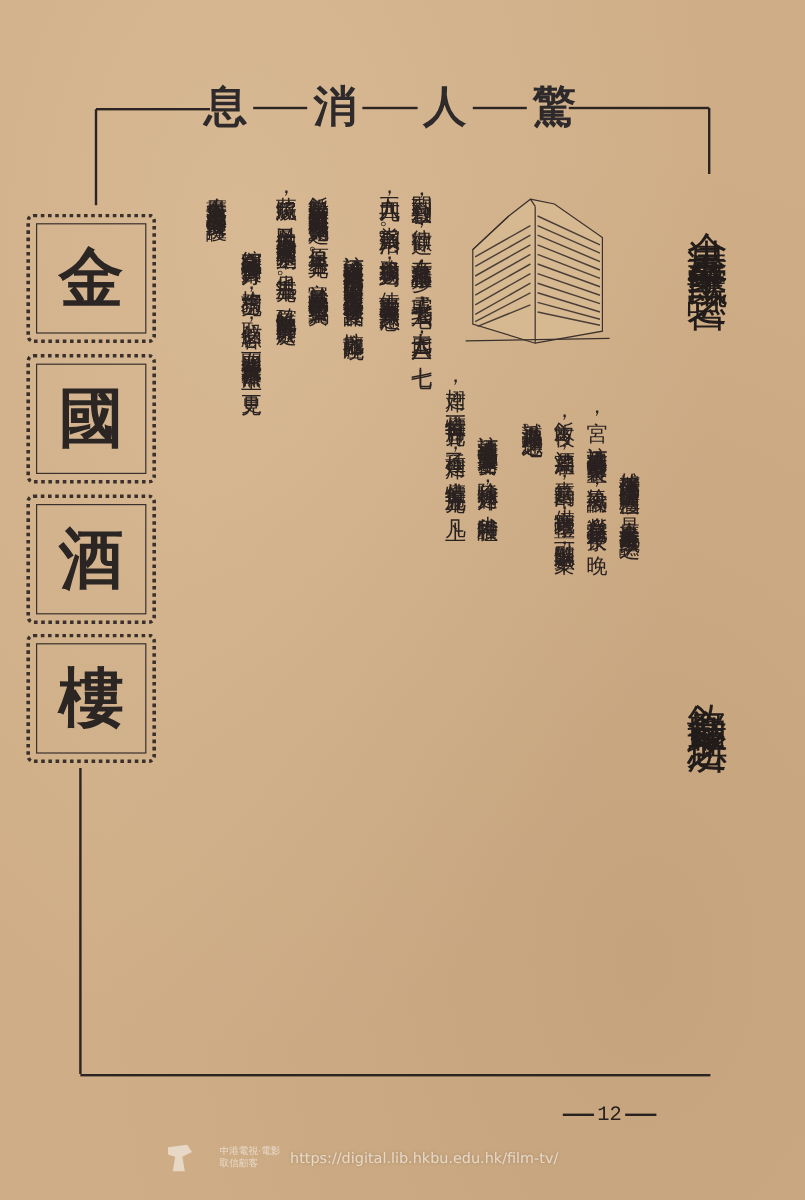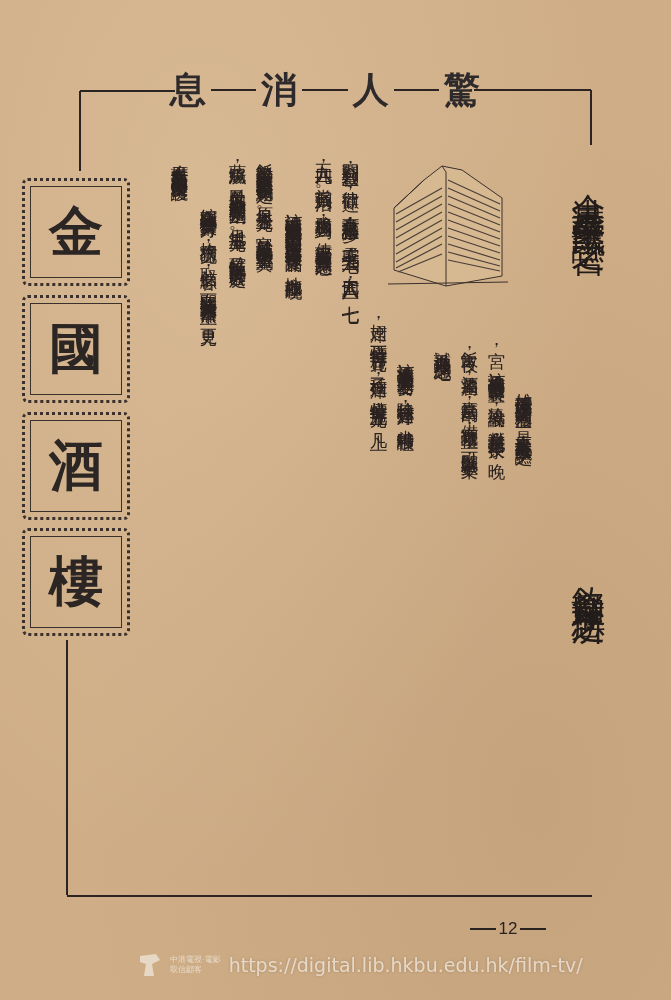--- a/index.html
+++ b/index.html
@@ -71,34 +71,34 @@
     font-family: "DejaVu Sans", sans-serif; font-weight: bold; font-size: 54px;
     color: #2b2524; line-height: 1;
   }
 
   
   .building { position: absolute; left: 384px; top: 158px; width: 130px; height: 130px; }
 
   .page-number {
     position: absolute; left: 458px; top: 917px; width: 100px; height: 24px;
     display: flex; align-items: center; justify-content: center;
-    font-family: Liberation Sans, sans-serif; font-size: 17px; color: #2a2220;
+    font-family: Liberation Mono, monospace; font-size: 17px; color: #2a2220;
   }
   .page-number .pd { width: 26px; height: 1.5px; background: #2a2220; margin: 0 3px; }
 
   .watermark {
     position: absolute; left: 138px; top: 948px; height: 34px;
     display: flex; align-items: center; opacity: 0.72;
   }
   .watermark .logo-text {
     font-family: Liberation Serif, serif; font-size: 8px; color: #f3ece4;
-    line-height: 1.25; margin: 0 8px 0 8px;
+    line-height: 1.25; margin: 0 8px 0 21px;
   }
   .watermark .url {
-    font-family: "DejaVu Sans", sans-serif; font-size: 19px; color: #f3ece4;
+    font-family: "DejaVu Sans", sans-serif; font-size: 12px; color: #f3ece4;
     text-shadow: 0 0 3px rgba(120,90,60,0.6);
   }
 </style>
 </head>
 <body>
 
 <div class="page">
 
   <div class="line h-top-left"></div>
   <div class="line h-top-right"></div>

